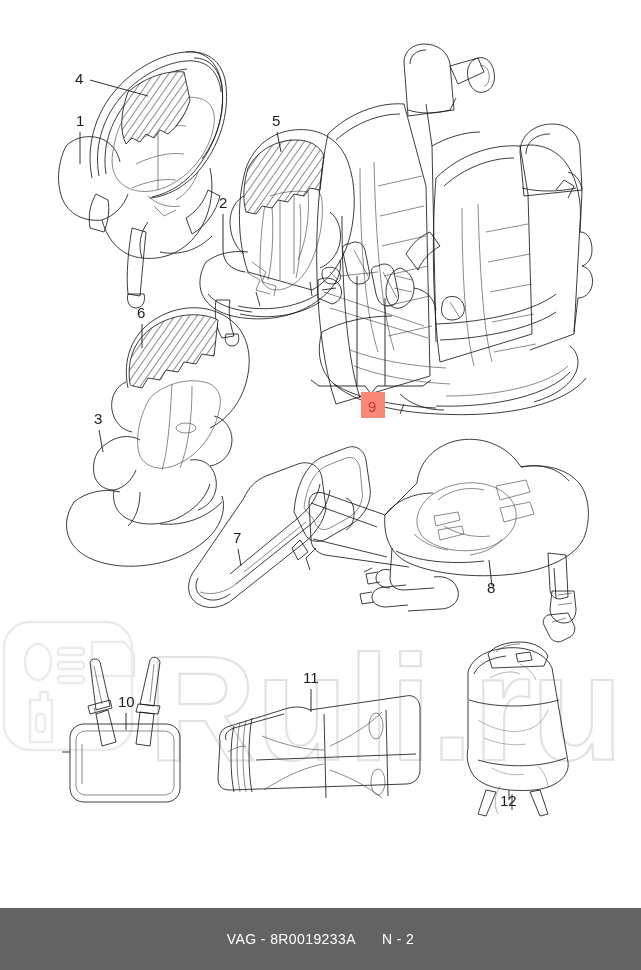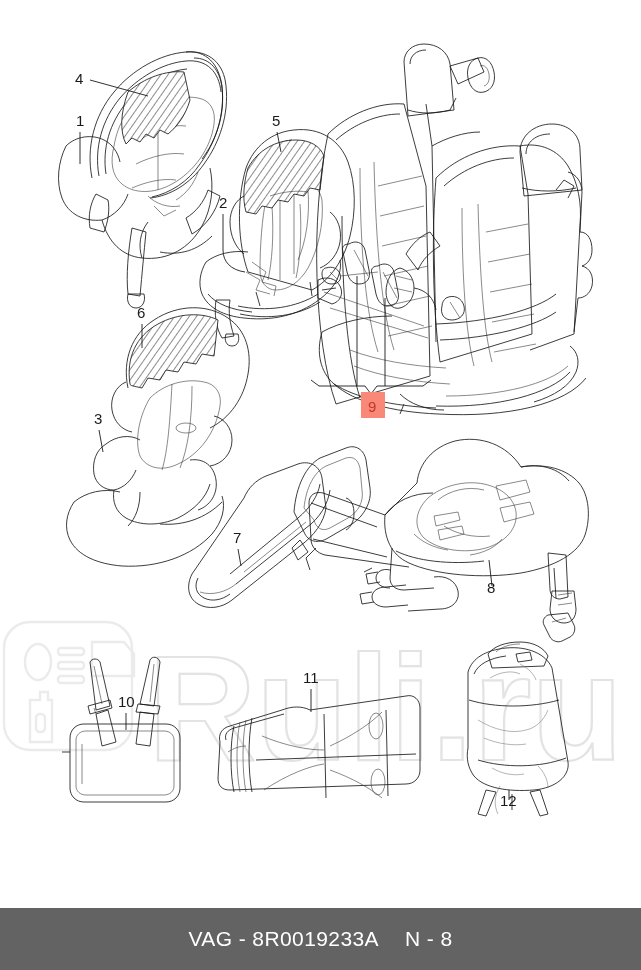--- a/index.html
+++ b/index.html
@@ -33,21 +33,21 @@
     height: 62px;
     background: #636363;
     display: flex;
     align-items: center;
     justify-content: center;
   }
   .footer-inner {
     display: flex;
     align-items: baseline;
     color: #ffffff;
-    font-size: 21px;
+    font-size: 14px;
     letter-spacing: 0.4px;
   }
   .footer-part {
     white-space: pre;
   }
   .footer-gap {
     display: inline-block;
     width: 26px;
   }
   .wm-text {
@@ -504,15 +504,15 @@
       <text class="callout-num" x="303" y="683">11</text>
       <text class="callout-num" x="500" y="806">12</text>
     </g>
   </svg>
 </div>
 
 <div class="footer-bar" style="background: rgb(99, 99, 99); color: rgb(255, 255, 255);">
   <div class="footer-inner">
     <span class="footer-part">VAG - 8R0019233A</span>
     <span class="footer-gap"></span>
-    <span class="footer-part">N - 8</span>
+    <span class="footer-part">N - 2</span>
   </div>
 </div>
 
 </body></html>

